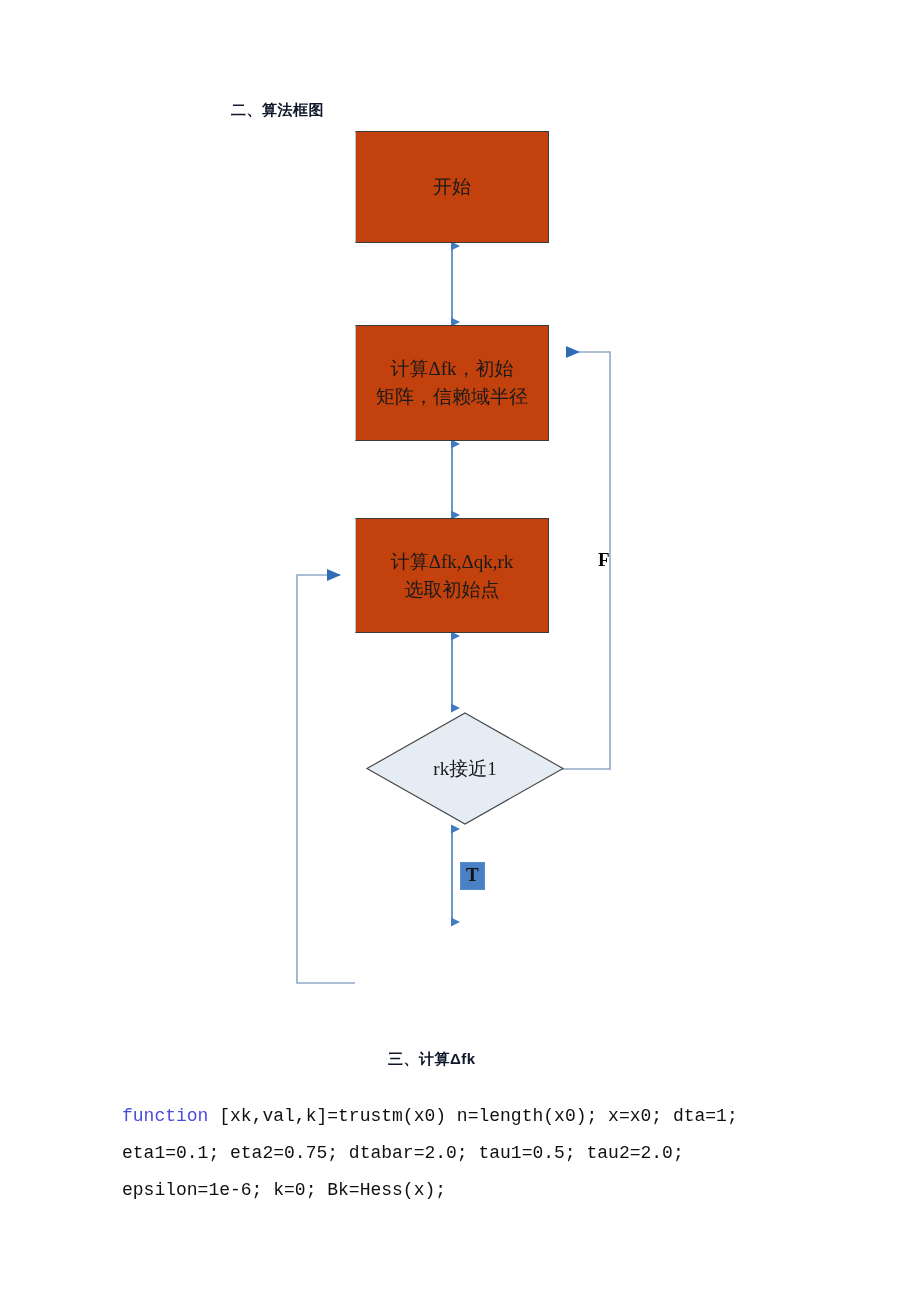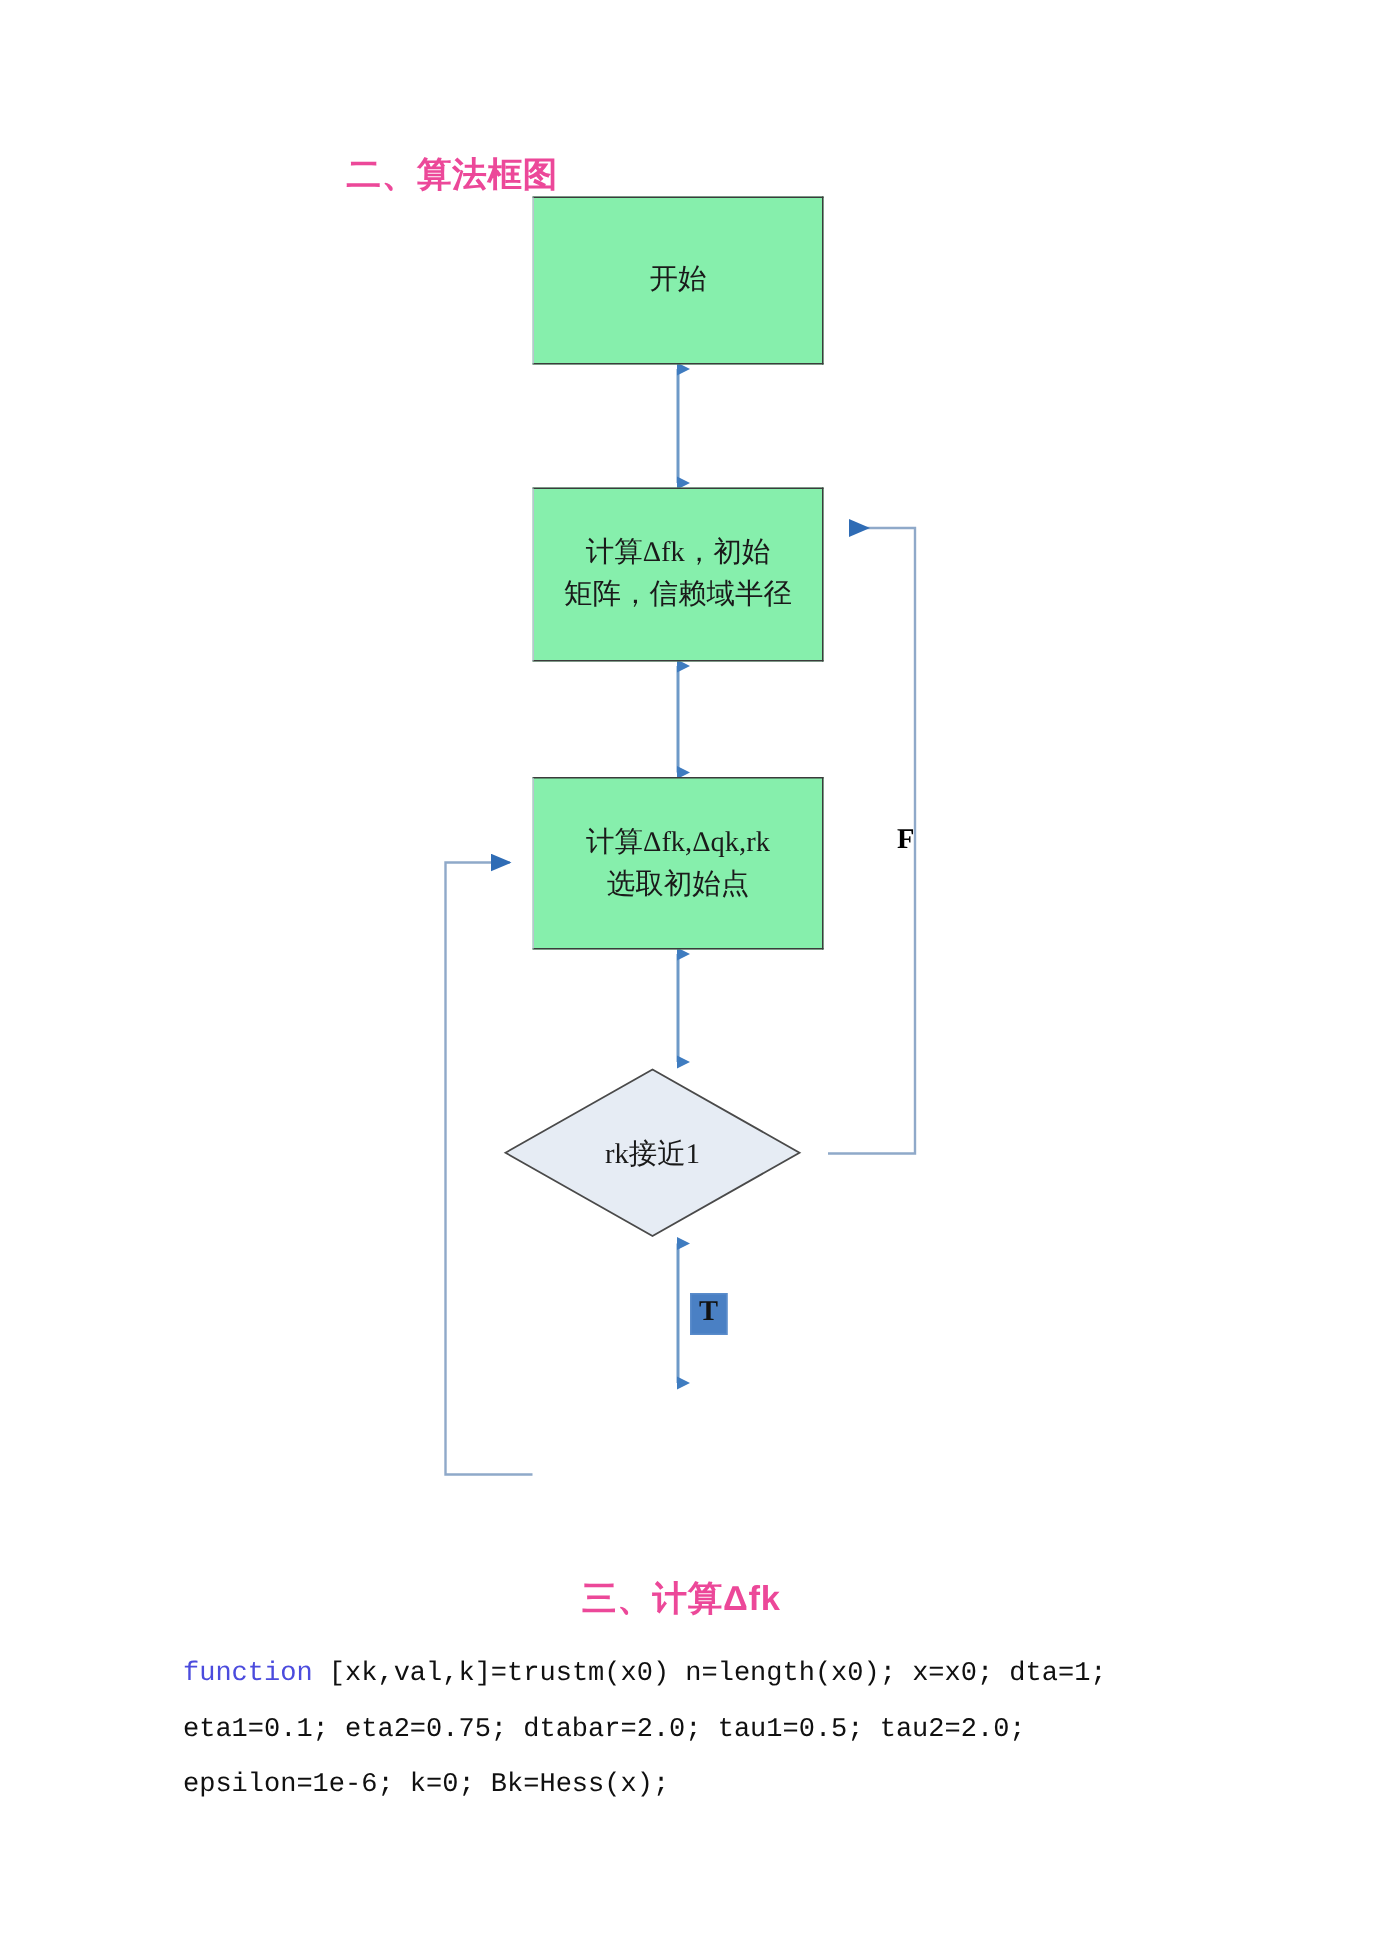--- a/index.html
+++ b/index.html
@@ -21,41 +21,41 @@
     left: 0; top: 0;
     width: 920px;
     height: 1302px;
   }
 
   
   .heading {
     position: absolute;
     font-family: "Liberation Sans", "DejaVu Sans", sans-serif;
     font-weight: bold;
-    font-size: 23px;
+    font-size: 15px;
     letter-spacing: 0.5px;
     white-space: nowrap;
-    color: #ec4899;
+    color: #0f172a;
     text-align: right;
   }
   #heading-framework { left: 231px; top: 101px; }
   #heading-program  { left: 388px; top: 1050px; }
 
   
   .flow {
     position: absolute;
     left: 0; top: 0;
     width: 920px;
     height: 1302px;
   }
 
   .node {
     position: absolute;
     box-sizing: border-box;
-    background: #86efac;
+    background: #c2410c;
     border: 1px solid #7c7c7c;
     border-top-color: #3b3b3b;
     border-right-color: #3b3b3b;
     border-bottom-color: #3b3b3b;
     border-left-color: #b9c3cf;
     display: flex;
     align-items: center;
     justify-content: center;
     text-align: center;
     font-family: "Liberation Serif", "DejaVu Serif", serif;
@@ -67,21 +67,21 @@
   .node .line { display: block; white-space: nowrap; }
 
   #node-start   { left: 355px; top: 131px; width: 194px; height: 112px; }
   #node-init    { left: 355px; top: 325px; width: 194px; height: 116px; }
   #node-compute { left: 355px; top: 518px; width: 194px; height: 115px; justify-content: center; }
   #node-update  { left: 355px; top: 925px; width: 194px; height: 114px; }
 
   
   #node-decision {
     position: absolute;
-    left: 335px; top: 711px;
+    left: 365px; top: 711px;
     width: 200px; height: 115px;
     z-index: 3;
   }
   #node-decision svg { position: absolute; left: 0; top: 0; }
   #node-decision .dec-label {
     position: absolute;
     left: 0; top: 0;
     width: 200px; height: 115px;
     display: flex;
     align-items: center;

